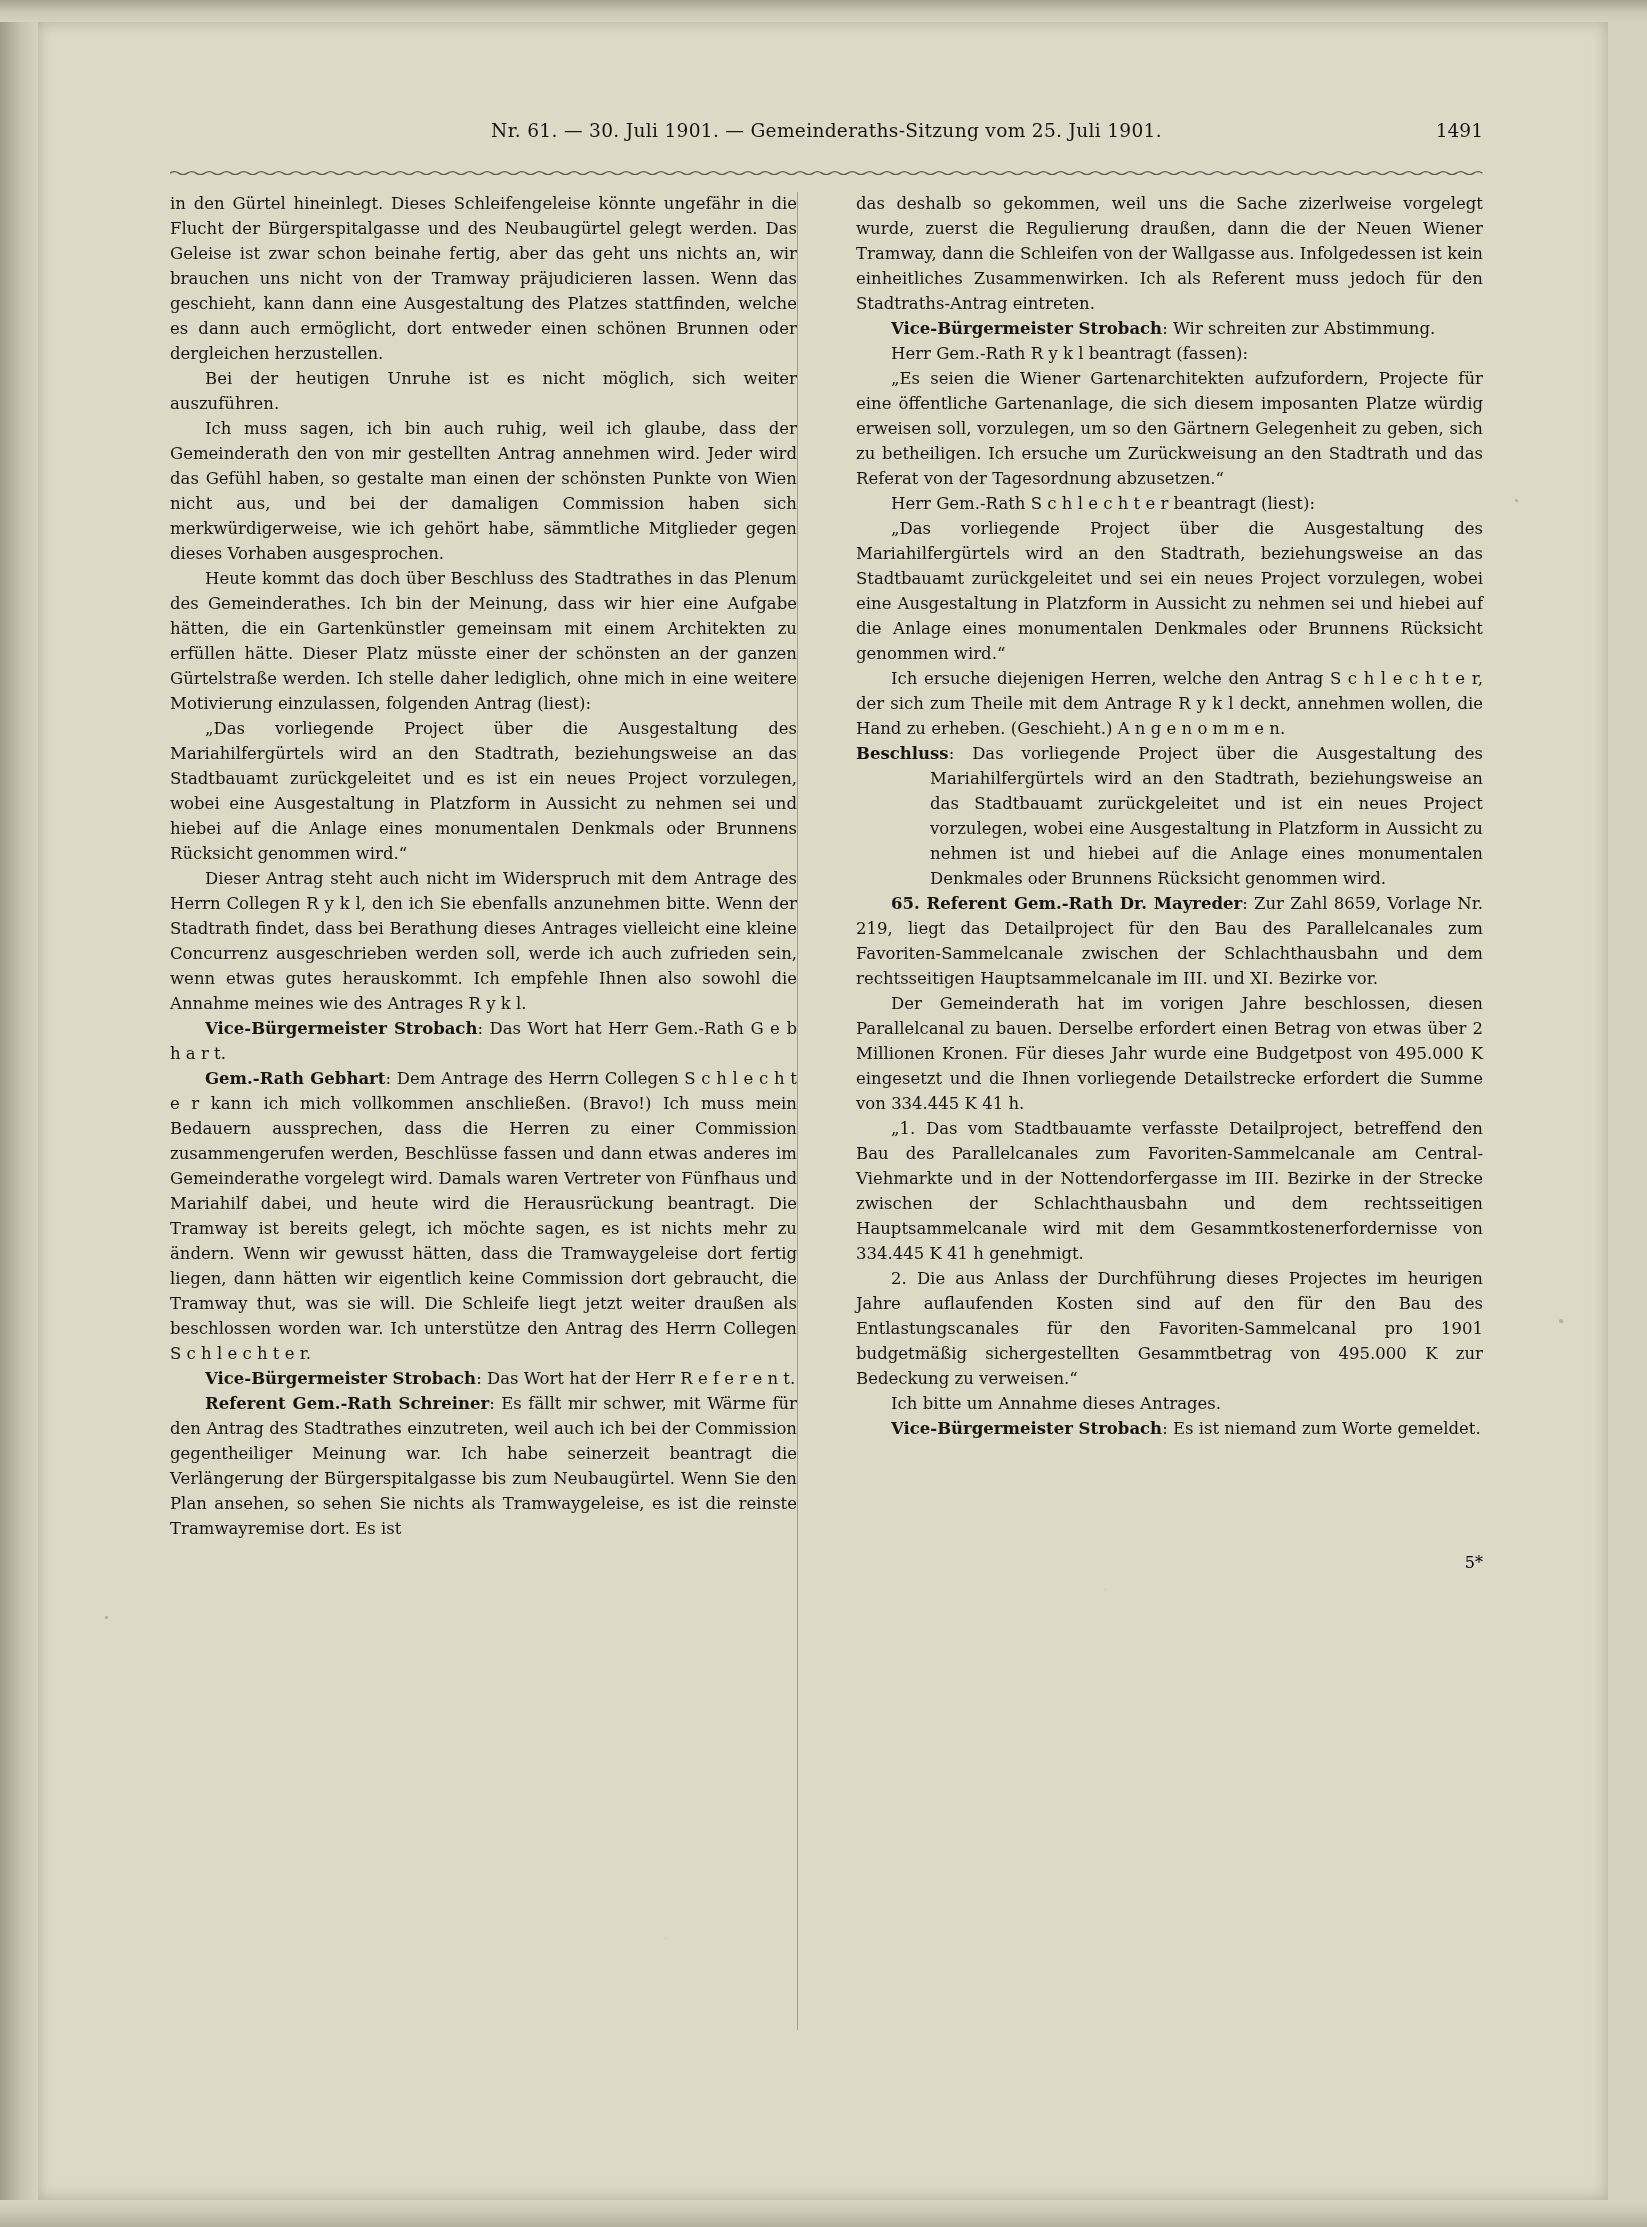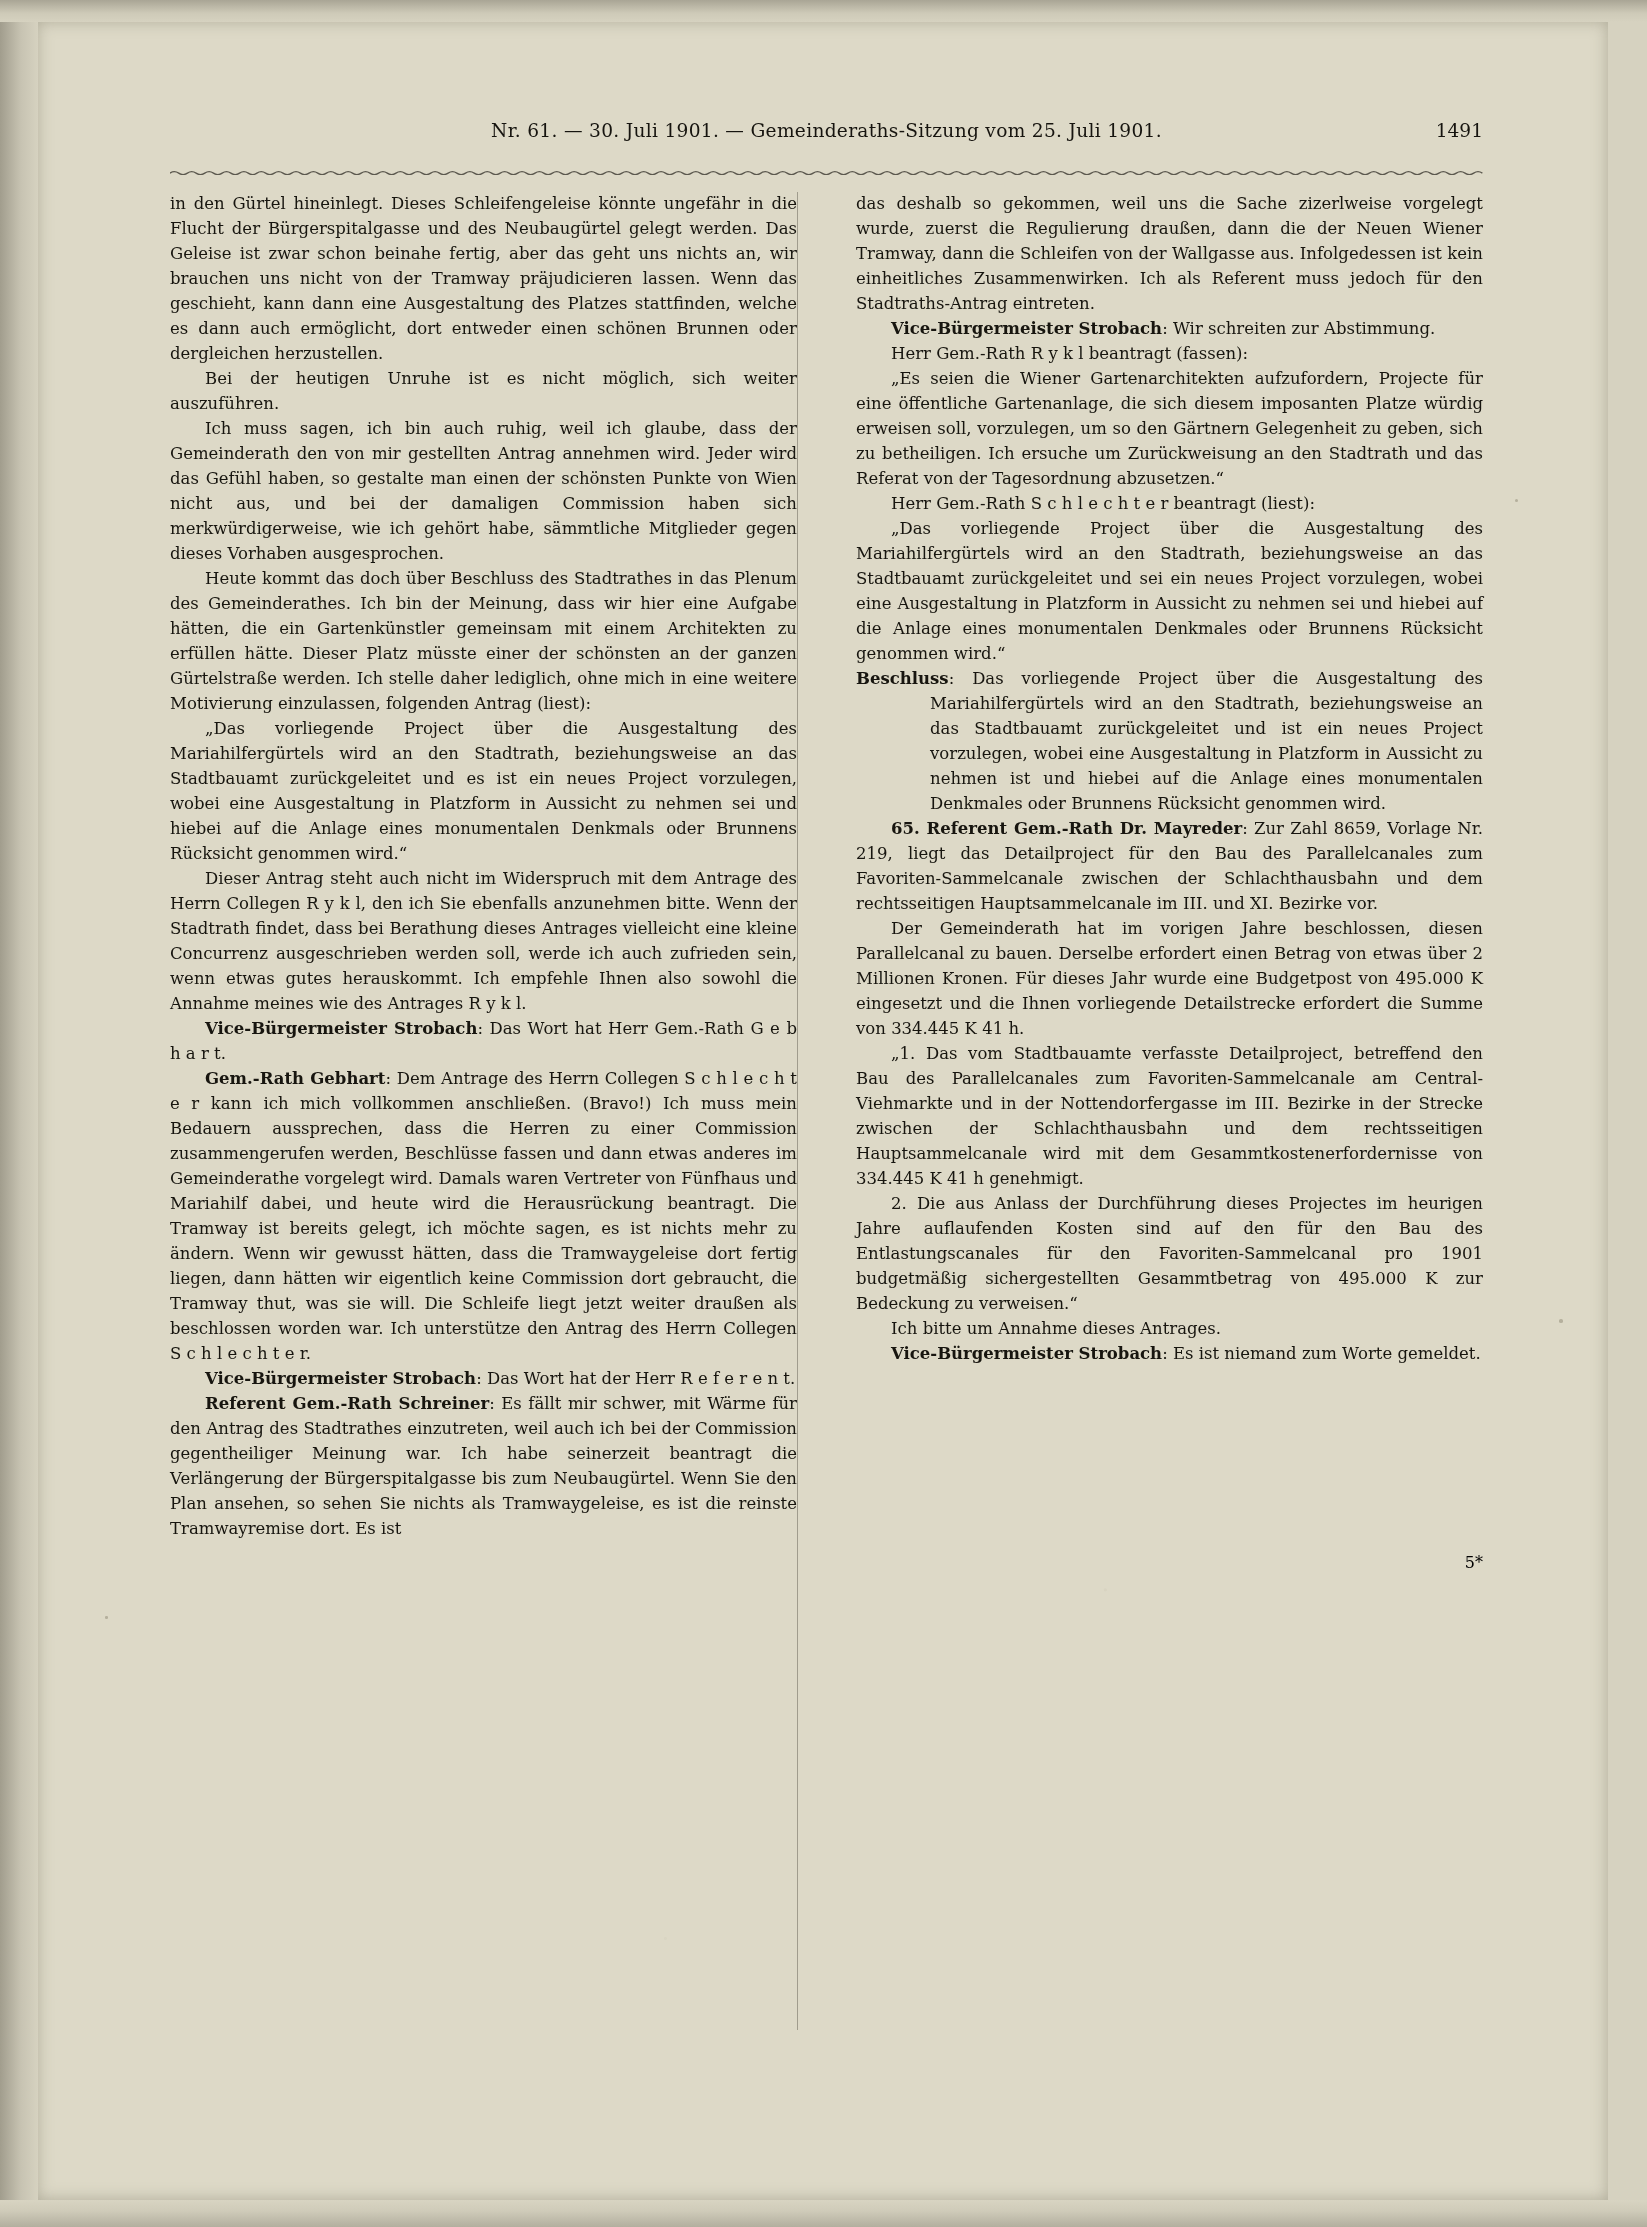--- a/index.html
+++ b/index.html
@@ -193,20 +193,21 @@
           <p><b>Referent Gem.-Rath Schreiner</b><span>: Es fällt mir schwer, mit Wärme für den Antrag des Stadtrathes einzutreten, weil auch ich bei der Commission gegentheiliger Meinung war. Ich habe seinerzeit beantragt die Verlängerung der Bürgerspitalgasse bis zum Neubaugürtel. Wenn Sie den Plan ansehen, so sehen Sie nichts als Tramwaygeleise, es ist die reinste Tramwayremise dort. Es ist</span></p>
         </div>
 
         <div class="col right">
           <p class="noindent">das deshalb so gekommen, weil uns die Sache zizerlweise vorgelegt wurde, zuerst die Regulierung draußen, dann die der Neuen Wiener Tramway, dann die Schleifen von der Wallgasse aus. Infolgedessen ist kein einheitliches Zusammenwirken. Ich als Referent muss jedoch für den Stadtraths-Antrag eintreten.</p>
           <p><b>Vice-Bürgermeister Strobach</b><span>: Wir schreiten zur Abstimmung.</span></p>
           <p>Herr Gem.-Rath R y k l beantragt (fassen):</p>
           <p>„Es seien die Wiener Gartenarchitekten aufzufordern, Projecte für eine öffentliche Gartenanlage, die sich diesem imposanten Platze würdig erweisen soll, vorzulegen, um so den Gärtnern Gelegenheit zu geben, sich zu betheiligen. Ich ersuche um Zurückweisung an den Stadtrath und das Referat von der Tagesordnung abzusetzen.“</p>
           <p>Herr Gem.-Rath S c h l e c h t e r beantragt (liest):</p>
           <p>„Das vorliegende Project über die Ausgestaltung des Mariahilfergürtels wird an den Stadtrath, beziehungsweise an das Stadtbauamt zurückgeleitet und sei ein neues Project vorzulegen, wobei eine Ausgestaltung in Platzform in Aussicht zu nehmen sei und hiebei auf die Anlage eines monumentalen Denkmales oder Brunnens Rücksicht genommen wird.“</p>
+          <p>Ich ersuche diejenigen Herren, welche den Antrag S c h l e c h t e r, der sich zum Theile mit dem Antrage R y k l deckt, annehmen wollen, die Hand zu erheben. (Geschieht.) A n g e n o m m e n.</p>
           <p class="hang"><b style="margin-left:-74px;">Beschluss</b><span>: Das vorliegende Project über die Ausgestaltung des Mariahilfergürtels wird an den Stadtrath, beziehungsweise an das Stadtbauamt zurückgeleitet und ist ein neues Project vorzulegen, wobei eine Ausgestaltung in Platzform in Aussicht zu nehmen ist und hiebei auf die Anlage eines monumentalen Denkmales oder Brunnens Rücksicht genommen wird.</span></p>
           <p><b>65. Referent Gem.-Rath Dr. Mayreder</b><span>: Zur Zahl 8659, Vorlage Nr. 219, liegt das Detailproject für den Bau des Parallelcanales zum Favoriten-Sammelcanale zwischen der Schlachthausbahn und dem rechtsseitigen Hauptsammelcanale im III. und XI. Bezirke vor.</span></p>
           <p>Der Gemeinderath hat im vorigen Jahre beschlossen, diesen Parallelcanal zu bauen. Derselbe erfordert einen Betrag von etwas über 2 Millionen Kronen. Für dieses Jahr wurde eine Budgetpost von 495.000 K eingesetzt und die Ihnen vorliegende Detailstrecke erfordert die Summe von 334.445 K 41 h.</p>
           <p>„1. Das vom Stadtbauamte verfasste Detailproject, betreffend den Bau des Parallelcanales zum Favoriten-Sammelcanale am Central-Viehmarkte und in der Nottendorfergasse im III. Bezirke in der Strecke zwischen der Schlachthausbahn und dem rechtsseitigen Hauptsammelcanale wird mit dem Gesammtkostenerfordernisse von 334.445 K 41 h genehmigt.</p>
           <p>2. Die aus Anlass der Durchführung dieses Projectes im heurigen Jahre auflaufenden Kosten sind auf den für den Bau des Entlastungscanales für den Favoriten-Sammelcanal pro 1901 budgetmäßig sichergestellten Gesammtbetrag von 495.000 K zur Bedeckung zu verweisen.“</p>
           <p>Ich bitte um Annahme dieses Antrages.</p>
           <p><b>Vice-Bürgermeister Strobach</b><span>: Es ist niemand zum Worte gemeldet.</span></p>
         </div>
       </div>
 

